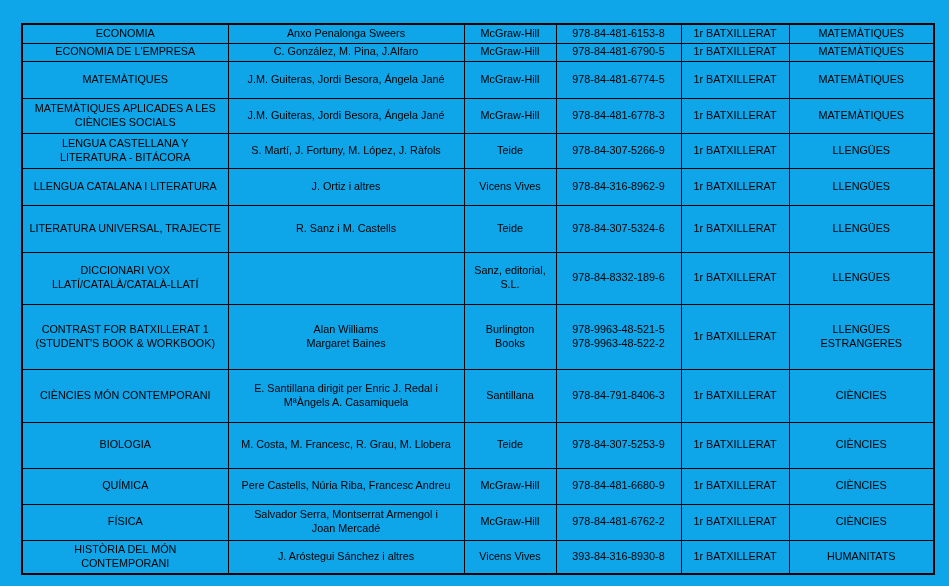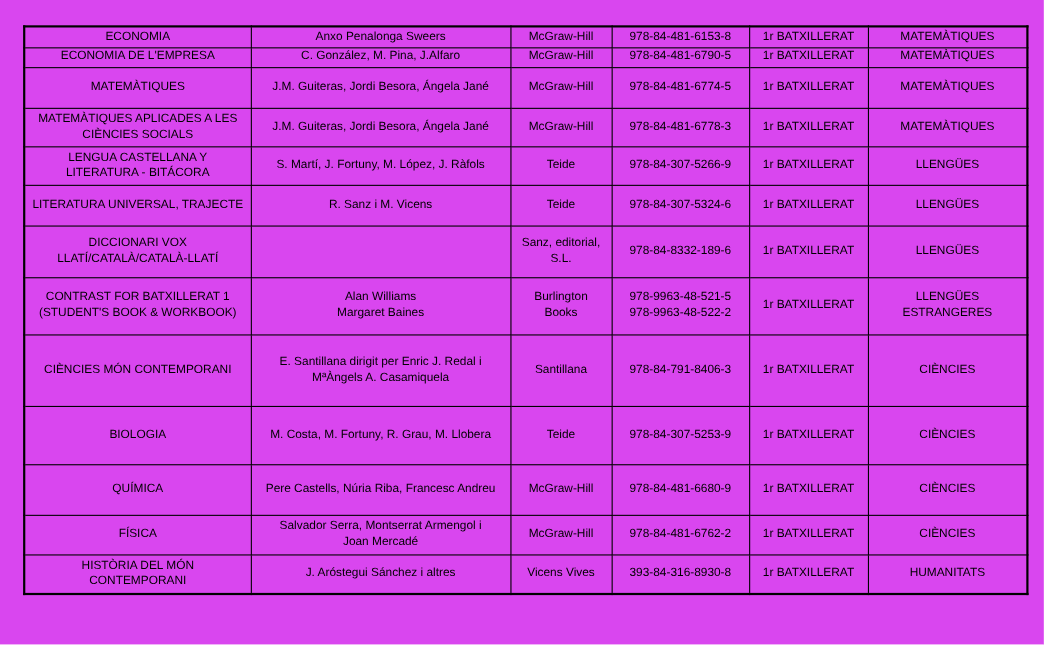--- a/index.html
+++ b/index.html
@@ -4,21 +4,21 @@
 <style>
   html, body {
     margin: 0;
     padding: 0;
     background: #ffffff;
   }
   .page {
     position: relative;
     width: 949px;
     height: 586px;
-    background: #d946ef;
+    background: #0ea5e9;
     font-family: "Liberation Sans", sans-serif;
     color: #000000;
   }
   table.booklist {
     position: absolute;
     left: 21px;
     top: 23px;
     width: 912px;
     border-collapse: collapse;
     table-layout: fixed;
@@ -110,24 +110,32 @@
   <tr>
     <td>LENGUA CASTELLANA Y
 LITERATURA - BITÁCORA</td>
     <td>S. Martí, J. Fortuny, M. López, J. Ràfols</td>
     <td>Teide</td>
     <td>978-84-307-5266-9</td>
     <td>1r BATXILLERAT</td>
     <td>LLENGÜES</td>
   </tr>
 
+  <tr>
+    <td>LLENGUA CATALANA I LITERATURA</td>
+    <td>J. Ortiz i altres</td>
+    <td>Vicens Vives</td>
+    <td>978-84-316-8962-9</td>
+    <td>1r BATXILLERAT</td>
+    <td>LLENGÜES</td>
+  </tr>
 
   <tr>
     <td>LITERATURA UNIVERSAL, TRAJECTE</td>
-    <td>R. Sanz i M. Vicens</td>
+    <td>R. Sanz i M. Castells</td>
     <td>Teide</td>
     <td>978-84-307-5324-6</td>
     <td>1r BATXILLERAT</td>
     <td>LLENGÜES</td>
   </tr>
 
   <tr>
     <td>DICCIONARI VOX
 LLATÍ/CATALÀ/CATALÀ-LLATÍ</td>
     <td></td>
@@ -157,21 +165,21 @@
     <td>E. Santillana dirigit per Enric J. Redal i
 MªÀngels A. Casamiquela</td>
     <td>Santillana</td>
     <td>978-84-791-8406-3</td>
     <td>1r BATXILLERAT</td>
     <td>CIÈNCIES</td>
   </tr>
 
   <tr>
     <td>BIOLOGIA</td>
-    <td>M. Costa, M. Fortuny, R. Grau, M. Llobera</td>
+    <td>M. Costa, M. Francesc, R. Grau, M. Llobera</td>
     <td>Teide</td>
     <td>978-84-307-5253-9</td>
     <td>1r BATXILLERAT</td>
     <td>CIÈNCIES</td>
   </tr>
 
   <tr>
     <td>QUÍMICA</td>
     <td>Pere Castells, Núria Riba, Francesc Andreu</td>
     <td>McGraw-Hill</td>

